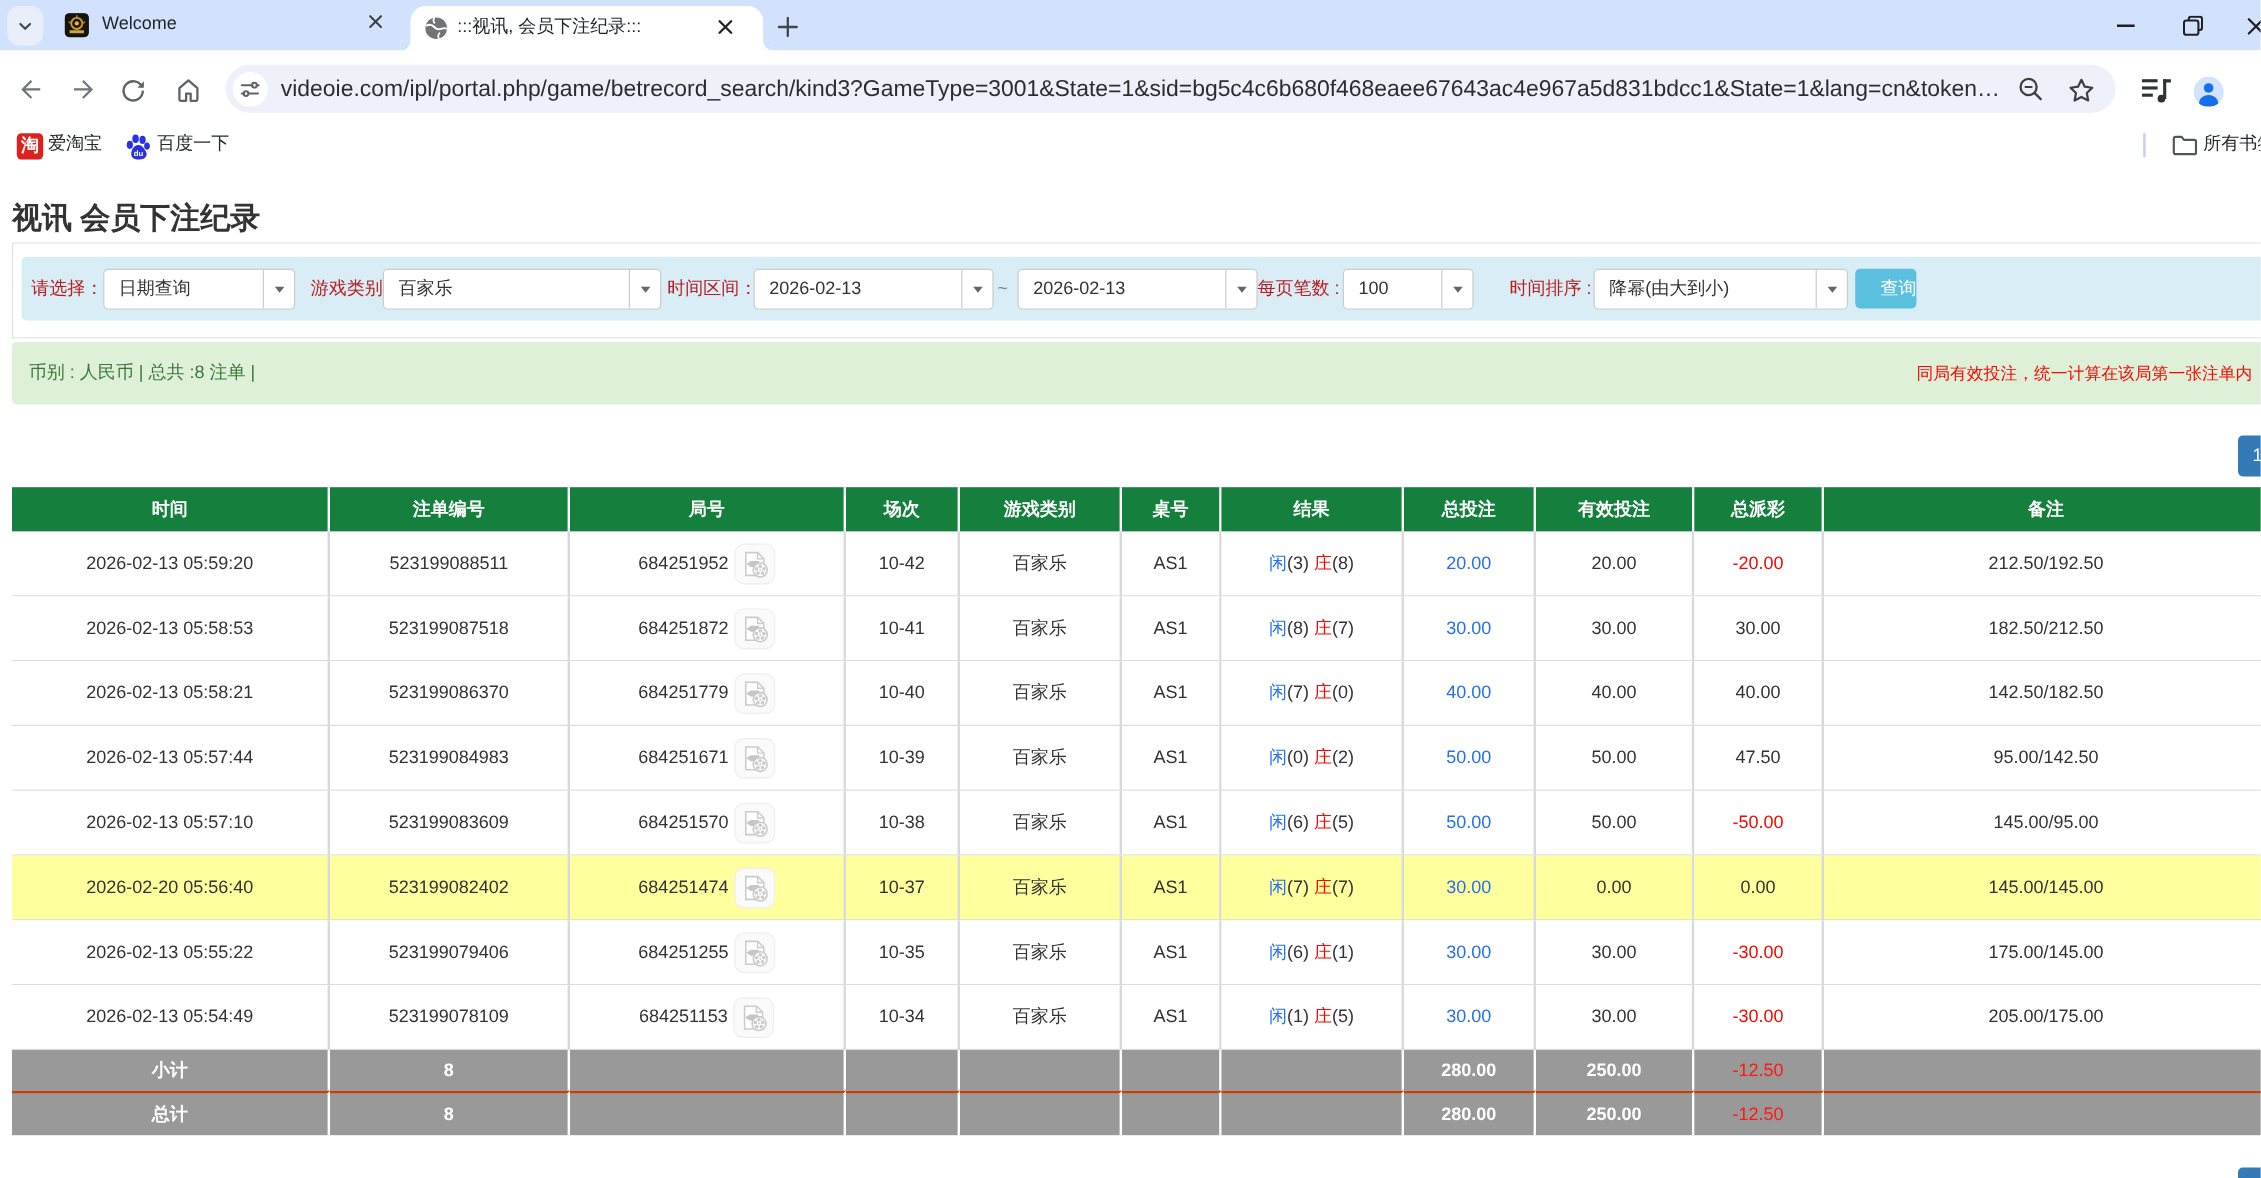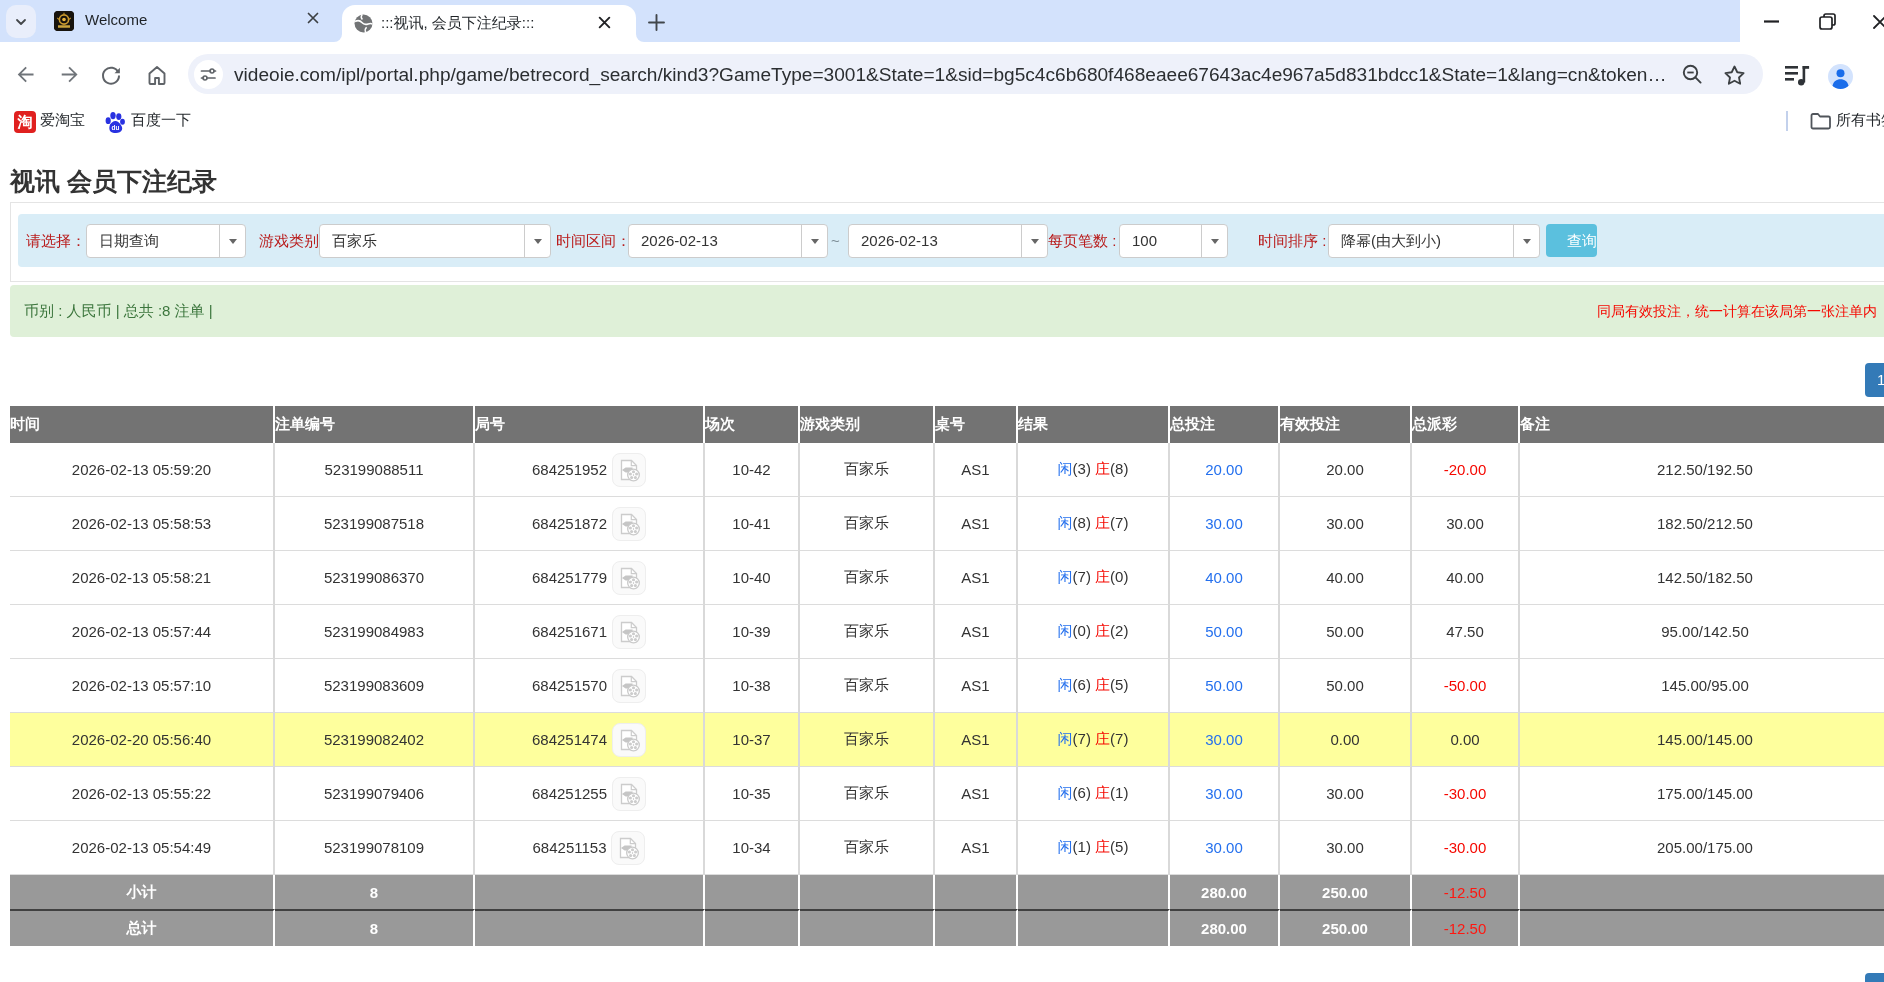--- a/index.html
+++ b/index.html
@@ -1,19 +1,19 @@
 <!DOCTYPE html>
 <html><head>
 <meta charset="utf-8">
 <style>
 *{margin:0;padding:0;box-sizing:border-box}
 html,body{width:1884px;height:982px;overflow:hidden;background:#fff;font-family:"Liberation Sans",sans-serif}
 #root{position:relative;width:1884px;height:982px;overflow:hidden;background:#fff}
 
-#tabstrip{position:absolute;left:0;top:0;width:1740px;height:42px;background:#d3e2fc}
+#tabstrip{position:absolute;left:0;top:0;width:1884px;height:42px;background:#d3e2fc}
 #chevpill{position:absolute;left:6px;top:5px;width:30px;height:33px;border-radius:10px;background:#e9eefb;display:flex;align-items:center;justify-content:center}
 #tab1{position:absolute;left:40px;top:0;width:296px;height:42px}
 #tab1fav{position:absolute;left:14px;top:11px;width:20px;height:20px;border-radius:4px;background:#18140f;overflow:hidden}
 #tab1 .ttl{position:absolute;left:45px;top:0;height:42px;line-height:40px;font-size:15px;color:#1f2327}
 #tab2{position:absolute;left:342px;top:5px;width:294px;height:37px;background:#fff;border-radius:13px 13px 0 0}
 #tab2 .ttl{position:absolute;left:39px;top:0;height:37px;line-height:35px;font-size:15px;color:#1f2327;white-space:nowrap}
 .tabx{position:absolute;top:9px;width:18px;height:18px;display:flex;align-items:center;justify-content:center}
 #toolbar{position:absolute;left:0;top:42px;width:1884px;height:58px;background:#fff}
 #pill{position:absolute;left:188px;top:12px;width:1575px;height:40px;border-radius:20px;background:#eef1fa}
 #tunec{position:absolute;left:194px;top:18px;width:29px;height:29px;border-radius:50%;background:#fff;display:flex;align-items:center;justify-content:center}
@@ -29,25 +29,25 @@
 .combo .cv{position:absolute;left:12px;top:0;right:27px;height:32px;line-height:32px;font-size:15px;color:#333;white-space:nowrap;overflow:hidden}
 .combo .ca{position:absolute;right:0;top:0;width:26px;height:32px;border-left:1px solid #ccc;display:flex;align-items:center;justify-content:center}
 .combo .ca:after{content:"";width:0;height:0;border-left:4px solid transparent;border-right:4px solid transparent;border-top:5px solid #666}
 #qbtn{position:absolute;left:1546px;top:224px;width:51px;height:33px;background:#5bc0de;border-radius:4px;color:#fff;font-size:15px;text-align:right;line-height:33px}
 #gbar{position:absolute;left:10px;top:285px;width:1890px;height:52px;background:#dff0d8;border-radius:4px}
 #gbar .lt{position:absolute;left:14px;top:0;height:52px;line-height:52px;font-size:15px;color:#3c763d}
 #gbar .rt{position:absolute;left:1587px;top:0;height:52px;line-height:52px;font-size:14px;color:#f50800}
 .pgbtn{position:absolute;left:1865px;width:40px;height:34px;background:#337ab7;border-radius:4px;color:#fff;font-size:15px;line-height:34px;padding-left:12px}
 
 #tbl{position:absolute;left:10px;top:406px;border-collapse:separate;border-spacing:0;table-layout:fixed;width:1880px}
-#tbl th{height:37px;background:#737373;color:#fff;font-size:15px;font-weight:bold;border-right:2px solid #fff;text-align:left;vertical-align:middle}
+#tbl th{height:37px;background:#15803d;color:#fff;font-size:15px;font-weight:bold;border-right:2px solid #fff;text-align:center;vertical-align:middle}
 #tbl td{height:54px;border-right:2px solid #d9d9d9;border-bottom:1px solid #dcdcdc;font-size:15px;color:#333;text-align:center;vertical-align:middle;background:#fff}
 #tbl tr.yel td{background:#feff9d}
 #tbl tr.foot td{background:#999;color:#fff;font-weight:bold;border-right:2px solid #fff;border-bottom:none;height:34px}
-#tbl tr.foot.f2 td{border-top:2px solid #404040;height:37px}
+#tbl tr.foot.f2 td{border-top:2px solid #c2410c;height:37px}
 #tbl th:last-child,#tbl td:last-child{border-right:none}
 .bl,#tbl td.bl{color:#2470ee}
 .rd,#tbl td.rd{color:#f50800}
 .gamecell{display:flex;align-items:center;justify-content:center;gap:5px}
 .vicon{width:34px;height:34px;border-radius:8px;background:#fafafa;border:1px solid #eee;display:inline-flex;align-items:center;justify-content:center}
 </style>
 </head>
 <body>
 <div id="root">
 

